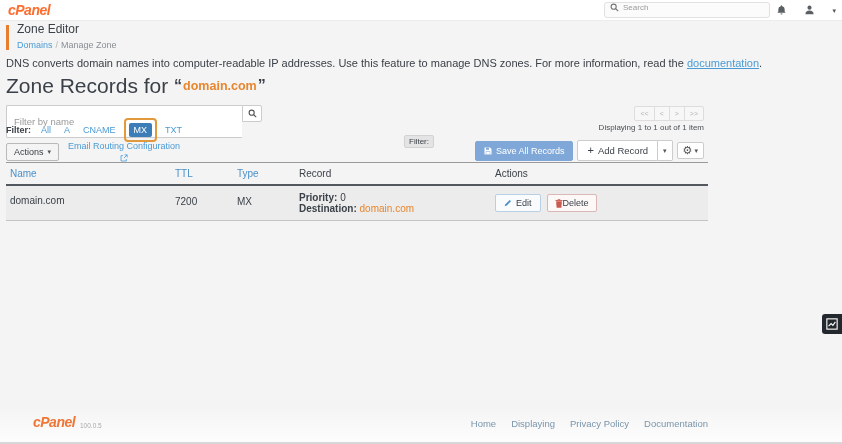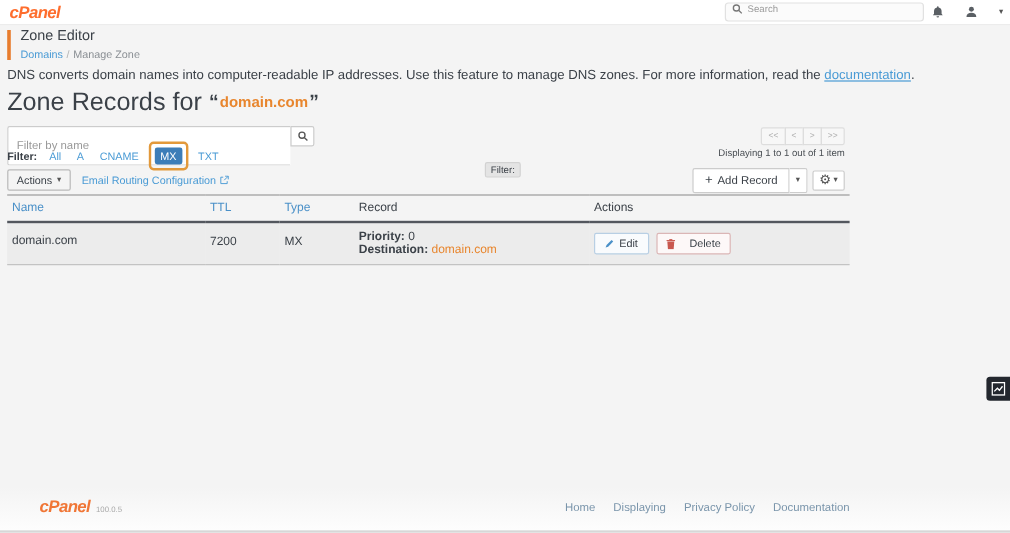--- a/index.html
+++ b/index.html
@@ -43,41 +43,41 @@
   .displaying { position:absolute; top:123px; right:138px; font-size:8px; color:#4a4f54; }
   .filter-row { position:absolute; left:6px; top:125px; font-size:9px; display:flex; align-items:center; }
   .filter-row .flabel { font-weight:bold; color:#3b4148; margin-right:10px; }
   .filter-row a { color:#4a9bd5; text-decoration:none; margin-right:13px; }
   .mx-wrap { position:relative; margin-right:13px; }
   .mx-pill { background:#3c7db8; color:#fff; font-size:9px; padding:2px 5px; border-radius:2px; }
   .mx-ring { position:absolute; left:-5px; right:-5px; top:-7px; bottom:-7px; border:2.5px solid #e2993b; border-radius:4px; pointer-events:none; }
   .filter-tooltip { position:absolute; left:404px; top:135px; font-size:8px; background:#e4e4e4; border:1px solid #d2d2d2; border-radius:2px; padding:1px 4px; color:#3b4148; }
   .actions-row { position:absolute; left:6px; top:141px; display:flex; align-items:center; }
   .actions-btn { font-family:"Liberation Sans",sans-serif; font-size:9px; color:#3b4148; background:#f4f4f4; border:1px solid #b9b9b9; border-radius:2px; padding:3px 7px; cursor:pointer; display:flex; align-items:center; gap:4px; }
-  .email-link { margin-left:9px; font-size:9px; color:#4a9bd5; text-decoration:none; display:flex; align-items:center; gap:3px; }
+  .email-link { margin-left:9px; font-size:9px; color:#4a9bd5; text-decoration:none; display:flex; align-items:center; gap:3px;flex-direction:column; }
   .right-btns { position:absolute; top:140px; right:138px; display:flex; align-items:center; gap:4px; }
   .save-btn { font-family:"Liberation Sans",sans-serif; font-size:9px; color:#fff; background:#7fa8d9; border:1px solid #7fa8d9; border-radius:2px; padding:4px 8px; cursor:pointer; display:flex; align-items:center; gap:4px; }
   .add-group { display:flex; }
   .add-btn { font-family:"Liberation Sans",sans-serif; font-size:9.5px; color:#3b4148; background:#fff; border:1px solid #ccc; border-radius:2px 0 0 2px; padding:4px 9px; cursor:pointer; display:flex; align-items:center; gap:4px; }
   .add-caret-btn { background:#fff; border:1px solid #ccc; border-left:none; border-radius:0 2px 2px 0; padding:4px 5px; cursor:pointer; display:flex; align-items:center; }
   .gear-btn { background:#fff; border:1px solid #ccc; border-radius:2px; padding:2px 5px; cursor:pointer; display:flex; align-items:center; gap:2px; }
   .gear-glyph { font-size:11px; color:#555; line-height:1; }
   
   .zone-table { position:absolute; left:6px; top:162px; width:702px; border-collapse:collapse; }
   .zone-table th { font-size:10px; font-weight:normal; text-align:left; padding:5px 4px; border-top:1px solid #9a9a9a; border-bottom:2px solid #53575e; }
   .zone-table th a { text-decoration:none; color:#4a90c8; }
   .zone-table th.plain { color:#3b4148; }
   .zone-table td { font-size:10px; color:#3b4148; padding:6px 4px; vertical-align:top; background:#ececec; border-bottom:1px solid #c3c3c3; }
   .cell-name { font-size:13px; color:#e8862e; padding-top:9px !important; }
   .cell-ttl, .cell-type { padding-top:10px !important; }
   .rec-label { font-weight:bold; }
   .rec-dest-val { color:#e8862e; }
   .row-btns { display:flex; gap:6px; padding-top:2px; }
   .edit-btn { font-family:"Liberation Sans",sans-serif; font-size:9px; color:#3b4148; background:#f9fbfd; border:1px solid #b8cfe4; border-radius:2px; padding:3px 8px; cursor:pointer; display:flex; align-items:center; gap:4px; }
-  .delete-btn { font-family:"Liberation Sans",sans-serif; font-size:9px; color:#3b4148; background:#fdf8f8; border:1px solid #dbb6b6; border-radius:2px; padding:3px 7px; cursor:pointer; display:flex; align-items:center; gap:12px; }
+  .delete-btn { font-family:"Liberation Sans",sans-serif; font-size:9px; color:#3b4148; background:#fdf8f8; border:1px solid #dbb6b6; border-radius:2px; padding:3px 7px; cursor:pointer; display:flex; align-items:center; gap:0; }
   
   .footer-band { position:absolute; left:0; bottom:0; width:842px; height:38px; background:linear-gradient(#f4f4f4,#fdfdfd); border-bottom:2px solid #d7d7d7; }
   .footer-logo { position:absolute; left:33px; top:414px; font-style:italic; font-weight:bold; font-size:14px; color:#f07636; letter-spacing:-0.5px; }
   .footer-version { position:absolute; left:80px; top:422px; font-size:6.5px; color:#aaa; }
   .footer-links { position:absolute; top:418px; right:134px; display:flex; gap:15px; }
   .footer-links a { font-size:9.5px; color:#7a95ab; text-decoration:none; }
   
   .side-tab { position:absolute; right:0; top:314px; width:20px; height:20px; background:#23272e; border-radius:3px 0 0 3px; display:flex; align-items:center; justify-content:center; cursor:pointer; }
 </style>
 </head>
@@ -171,20 +171,31 @@
       <svg width="8" height="8" viewBox="0 0 12 12">
           <path fill="none" stroke="#4a9bd5" stroke-width="1.2" d="M4.5 2.5H1.5v8h8V7.5"></path>
           <path fill="none" stroke="#4a9bd5" stroke-width="1.2" d="M6.8 1.2h4v4"></path>
           <line x1="10.5" y1="1.5" x2="5.8" y2="6.2" stroke="#4a9bd5" stroke-width="1.2"></line>
         </svg>
     </span>
   </a>
 </div>
 
 <div class="right-btns">
+  <button class="save-btn">
+    <span style="display:flex;">
+      <svg width="8" height="8" viewBox="0 0 16 16">
+          <path d="M1 1h11l3 3v11H1z" fill="#fff"></path>
+          <rect x="4" y="1.5" width="6" height="4" fill="#7fa8d9"></rect>
+          <rect x="3.5" y="8.5" width="9" height="6" fill="#7fa8d9"></rect>
+          <rect x="4.5" y="9.5" width="7" height="4.5" fill="#fff"></rect>
+        </svg>
+    </span>
+    <span>Save All Records</span>
+  </button>
   <span class="add-group">
     <button class="add-btn">
       <span style="font-size:11px;line-height:1;color:#3b4148;">+</span>
       <span>Add Record</span>
     </button>
     <button class="add-caret-btn">
       <span class="caret">▾</span>
     </button>
   </span>
   <button class="gear-btn">

